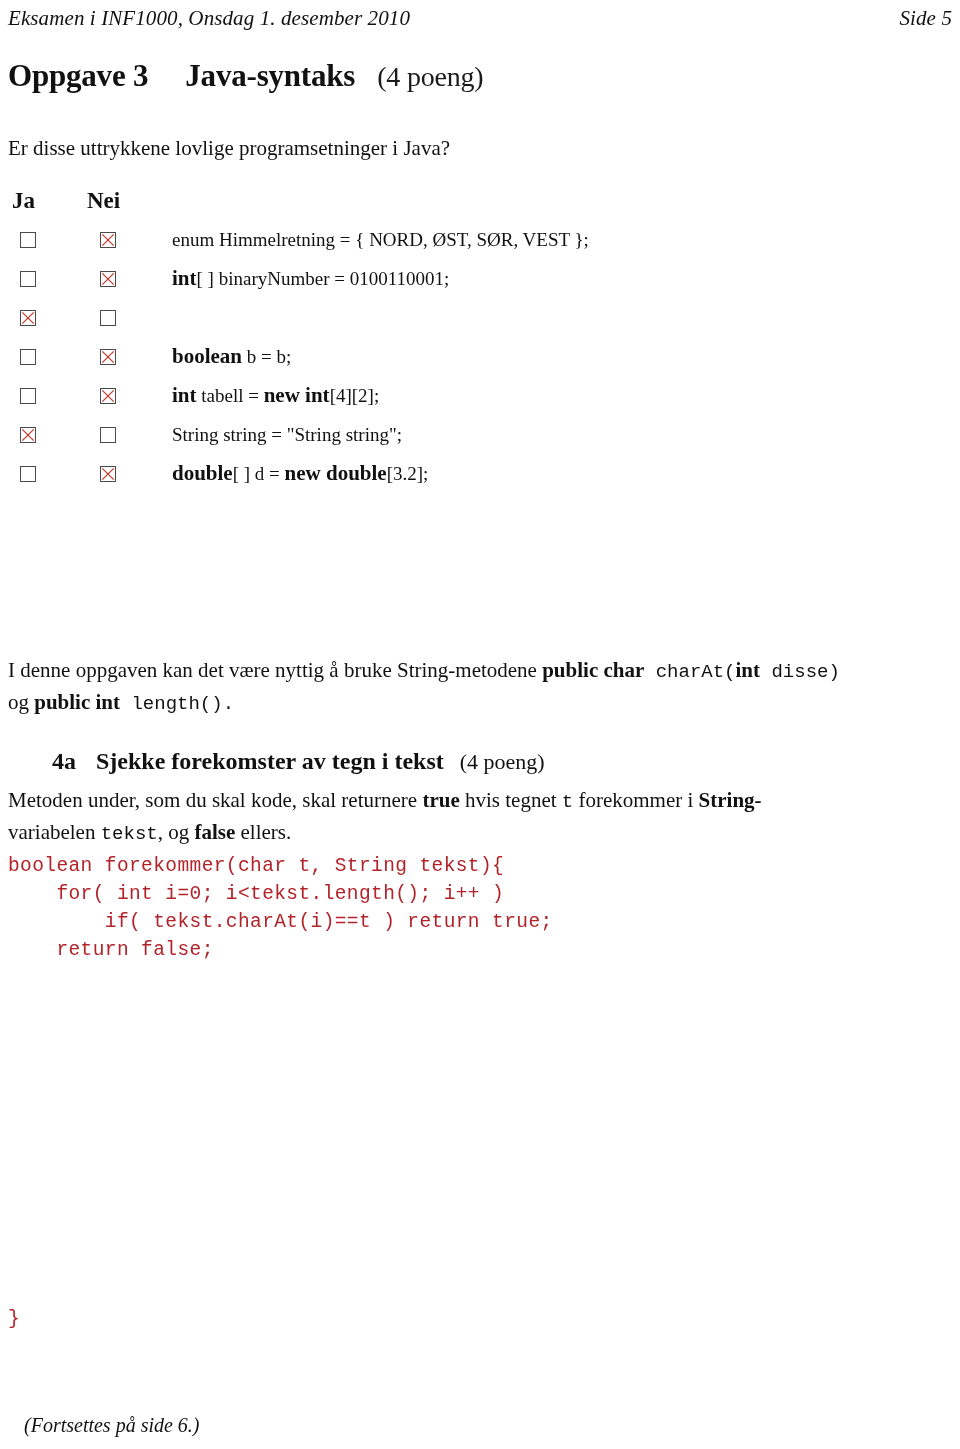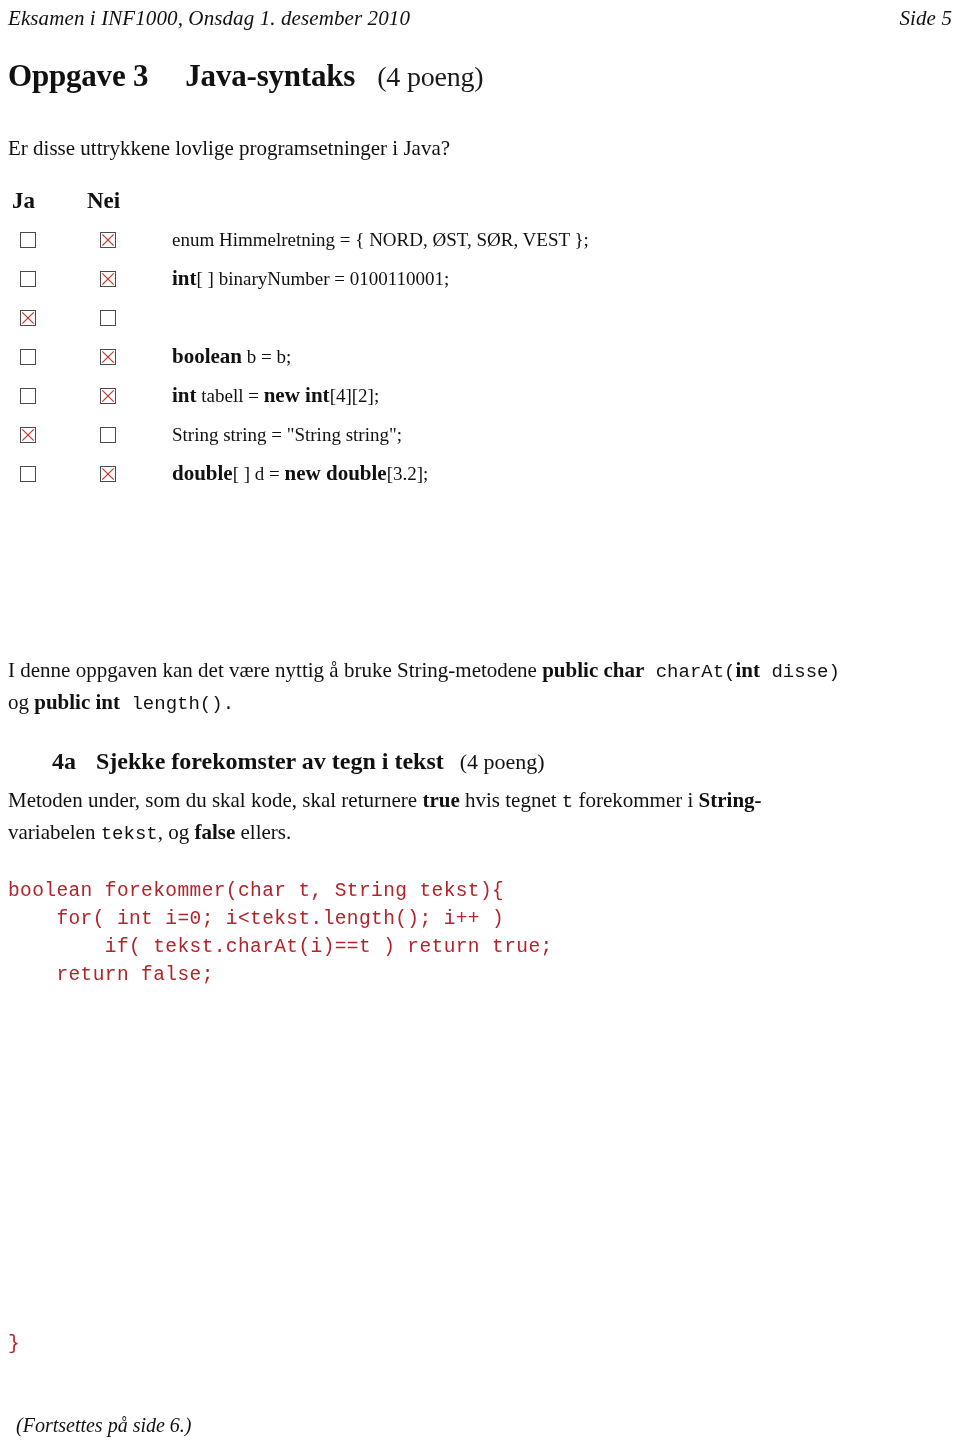--- a/index.html
+++ b/index.html
@@ -132,27 +132,26 @@
   
   .listing {
     position: absolute;
     left: 8px;
     font-family: "Liberation Mono", "DejaVu Sans Mono", monospace;
     font-size: 19.5px;
     line-height: 28px;
     white-space: pre;
     color: #b3232a;
     letter-spacing: 0.4px;
-    margin-top: 25px;
   }
 
   
   .footer {
     position: absolute;
-    left: 16px;
+    left: 24px;
     bottom: 12px;
     font-style: italic;
     font-size: 20px;
   }
 </style>
 </head>
 <body>
 
 <div class="page">
 

